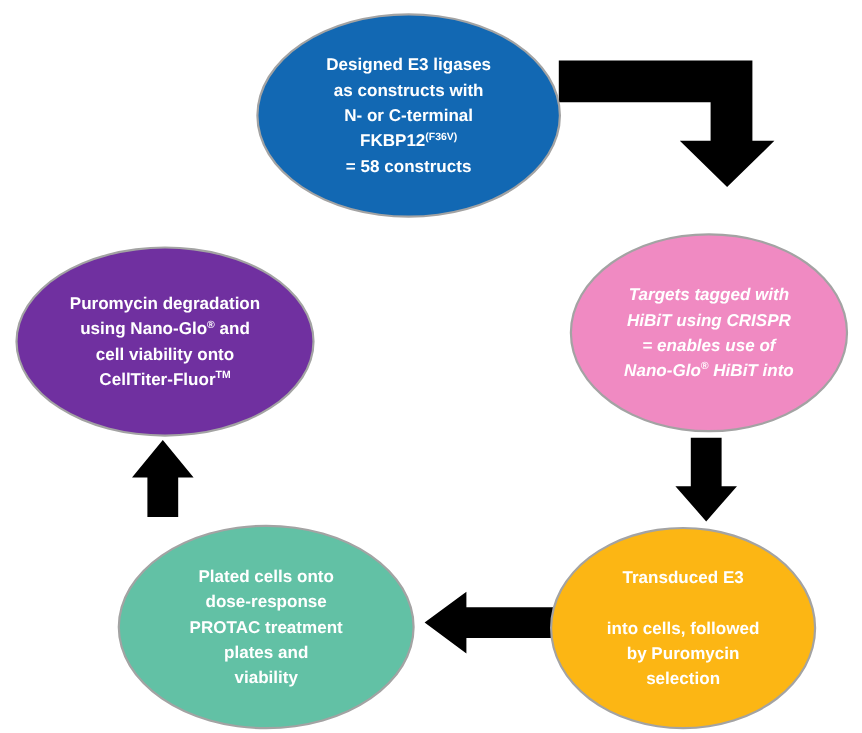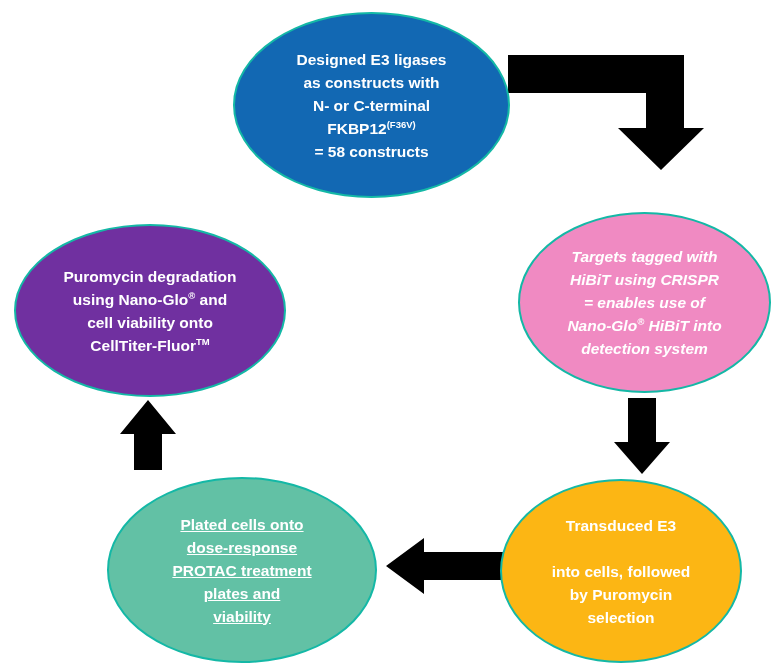--- a/index.html
+++ b/index.html
@@ -12,42 +12,42 @@
     overflow:hidden;
   }
   svg.arrow-layer {
     position:absolute;
     left:0; top:0;
     width:784px; height:666px;
   }
   .node {
     position:absolute;
     border-radius:50%;
-    border:2px solid #14b8a6;
+    border:2px solid #a3a3a3;
     display:flex;
     align-items:center;
     justify-content:center;
     text-align:center;
     color:#ffffff;
     font-weight:bold;
     font-size:15.5px;
     line-height:23px;
     box-sizing:border-box;
   }
   .node .txt { padding:0 16px; }
   .node sup {
     font-size:9.5px;
     vertical-align:super;
     line-height:0;
     font-weight:bold;
   }
   .node-designed  { left:233px; top:12px;  width:277px; height:186px; }
   .node-targets   { left:518px; top:212px; width:253px; height:181px; }
   .node-transduced{ left:500px; top:479px; width:242px; height:184px; }
-  .node-plated    { left:107px; top:477px; width:270px; height:186px;text-decoration:underline; }
+  .node-plated    { left:107px; top:477px; width:270px; height:186px; }
   .node-measured  { left:14px;  top:224px; width:272px; height:173px; }
 </style>
 </head>
 <body>
 
 <div class="canvas">
 
   <svg class="arrow-layer" viewBox="0 0 784 666" aria-hidden="true">
     <polygon fill="#000000" points="508,55 684,55 684,128 704,128 661,170 618,128 646,128 646,93 508,93"></polygon>
     <polygon fill="#000000" points="628,398 656,398 656,442 670,442 642,474 614,442 628,442"></polygon>
@@ -64,21 +64,20 @@
       <span>= 58 constructs</span>
     </div>
   </div>
 
   <div class="node node-targets" style="background-color: rgb(240, 138, 194); font-style: italic;">
     <div class="txt">
       <span>Targets tagged with</span><br>
       <span>HiBiT using CRISPR</span><br>
       <span>= enables use of</span><br>
       <span>Nano-Glo</span><sup>®</sup><span> HiBiT into</span><br>
-      <span>detection system</span>
     </div>
   </div>
 
   <div class="node node-transduced" style="background-color: rgb(252, 182, 20);">
     <div class="txt">
       <span>Transduced E3</span><br>
       <br>
       <span>into cells, followed</span><br>
       <span>by Puromycin</span><br>
       <span>selection</span>

